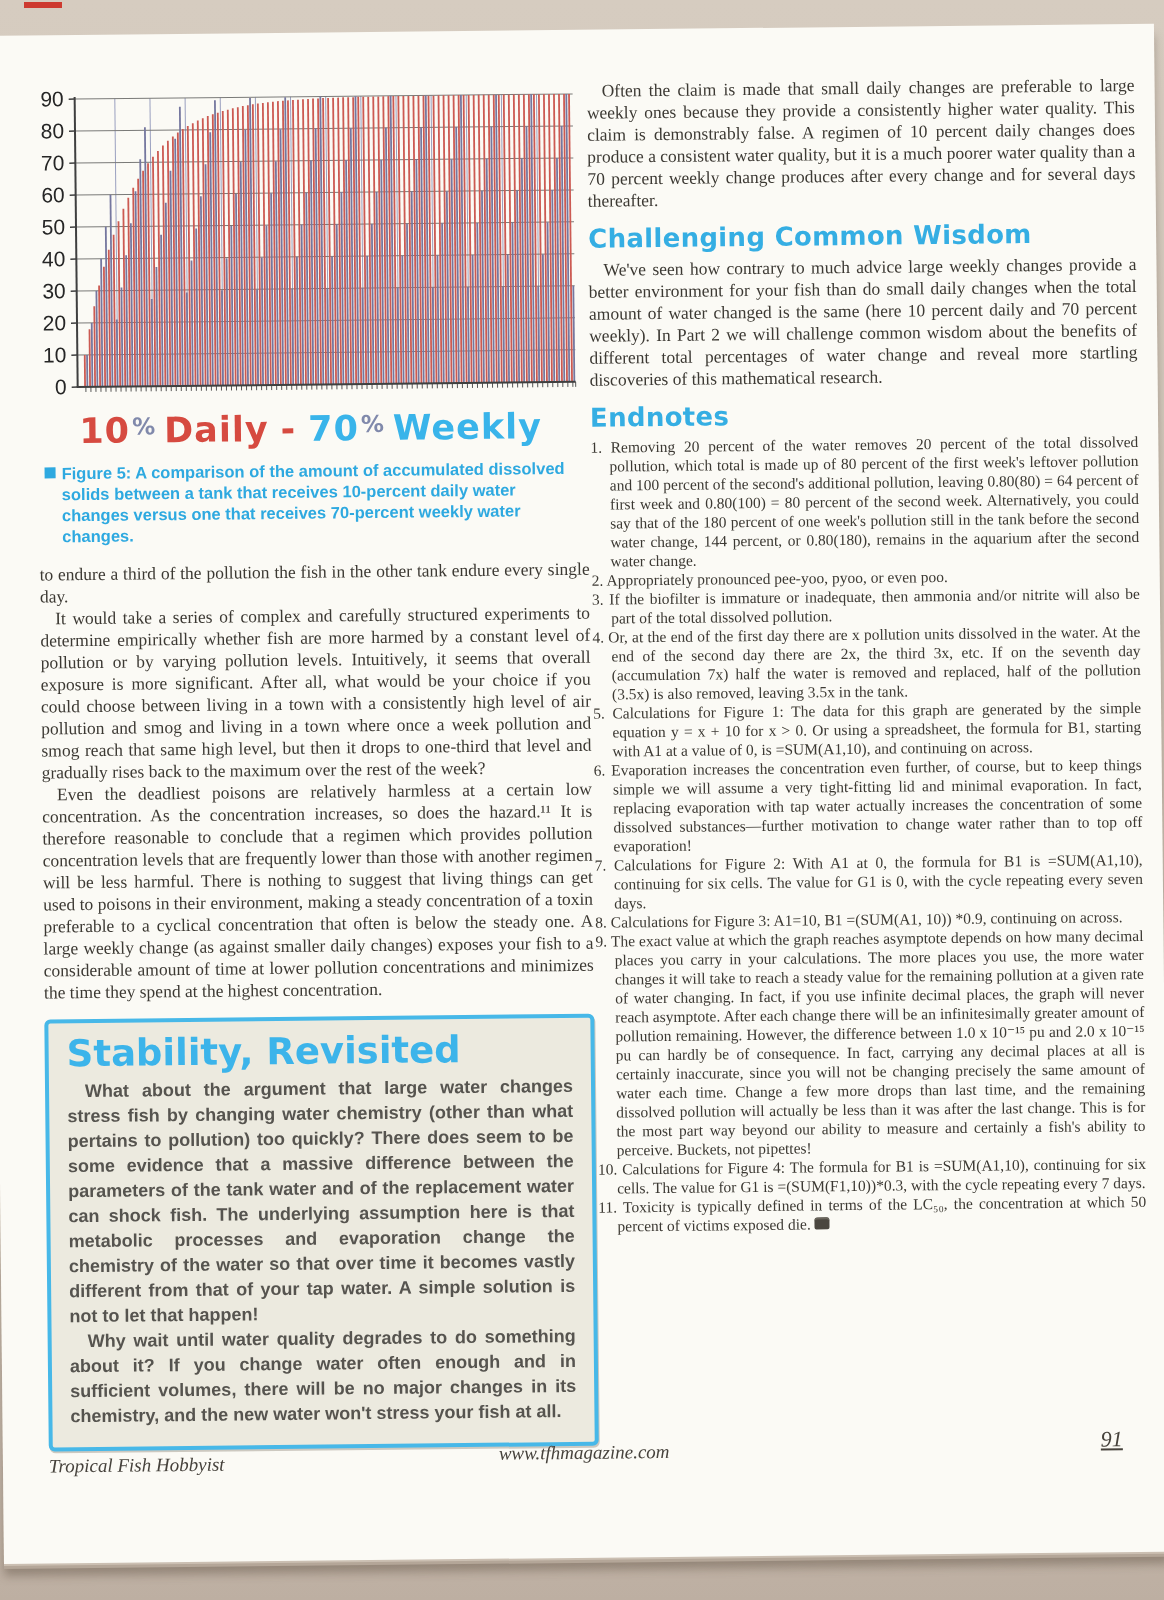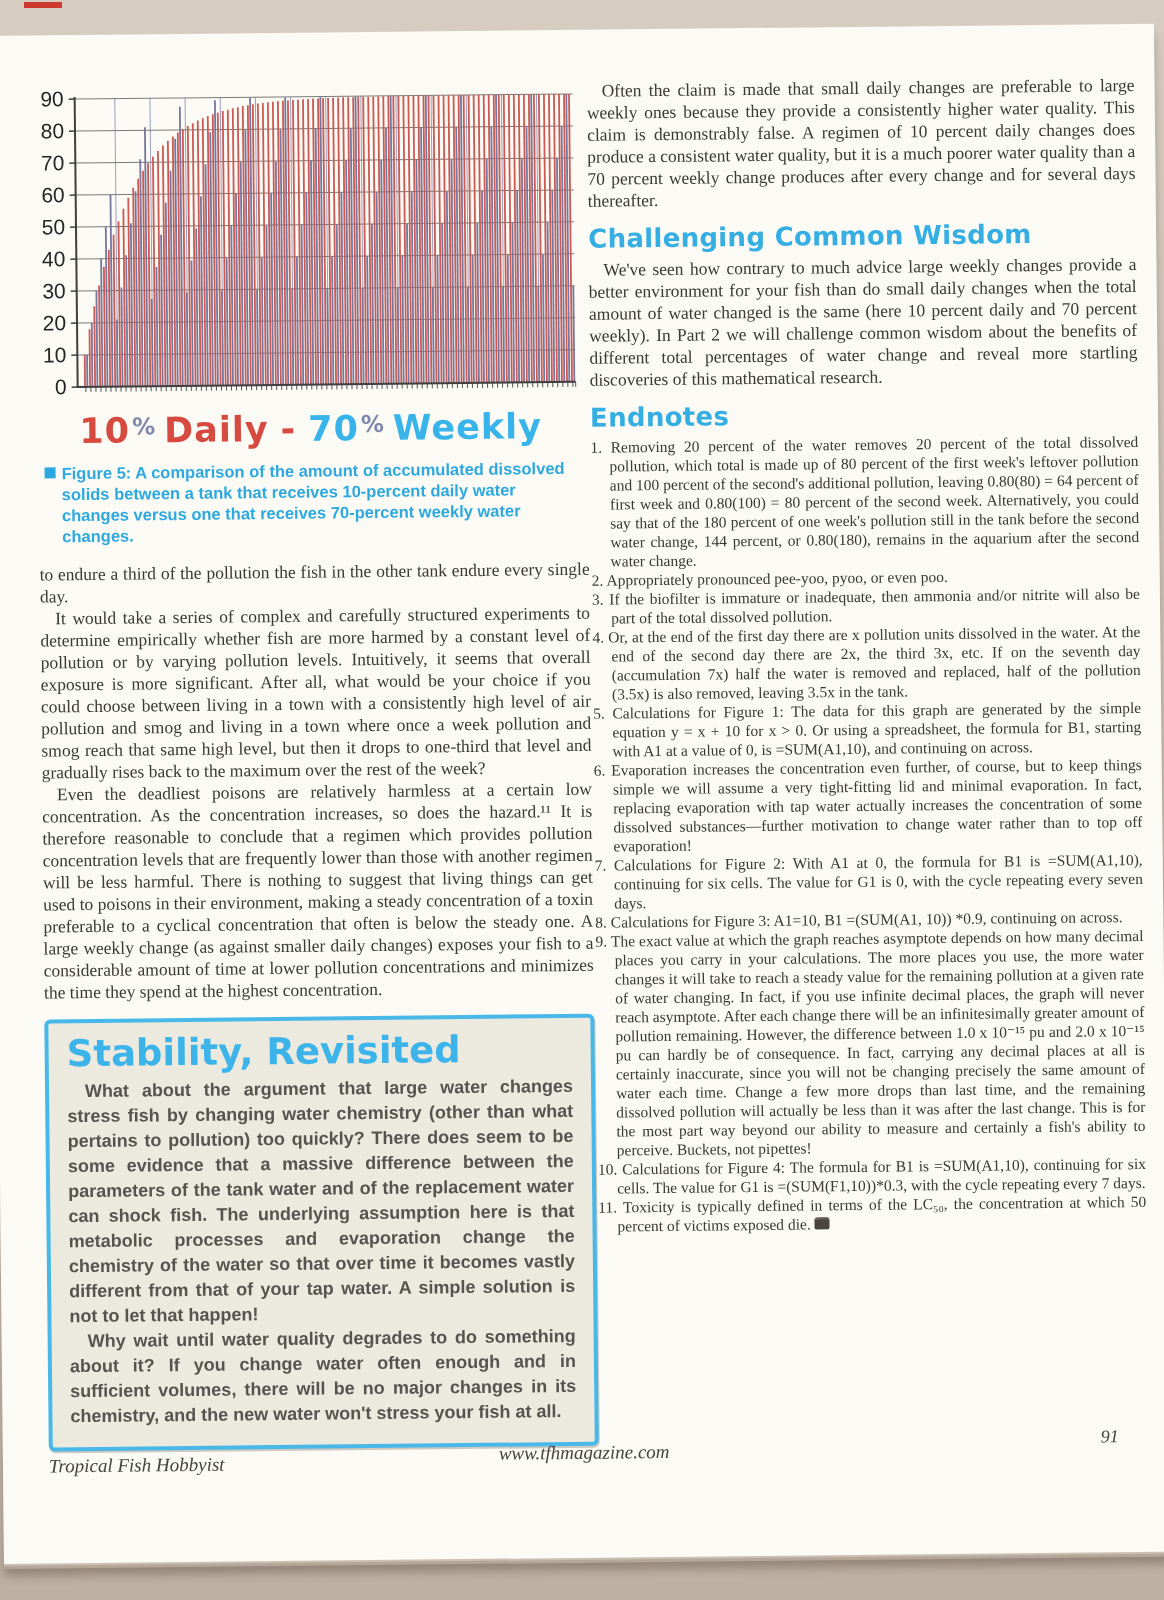--- a/index.html
+++ b/index.html
@@ -47,21 +47,21 @@
   ol.endnotes li{counter-increment:en;font-size:15.5px;line-height:19px;color:#3c3933;
     text-align:justify;padding-left:19px;text-indent:-19px;margin:0;}
   ol.endnotes li::before{content:counter(en) ". ";}
   .tfh{display:inline-block;width:15px;height:12px;background:#4a463f;border-radius:3px 3px 2px 2px;
     margin-left:4px;vertical-align:baseline;box-shadow:inset 0 2px 0 #6b665d;}
   
   .footer{position:absolute;left:46px;top:1406px;width:1100px;height:50px;
     font-style:italic;color:#46423c;}
   .f-journal{position:absolute;left:0;top:14px;font-size:19px;}
   .f-site{position:absolute;left:450px;top:6px;font-size:19px;}
-  .f-page{position:absolute;left:1052px;top:-4px;font-size:18px;}
+  .f-page{position:absolute;left:1052px;top:-4px;font-size:22px;text-decoration:underline;}
 </style>
 </head>
 <body>
 
 <div class="red-mark"></div>
 
 <div class="page">
 
   <div class="col-left">
 

